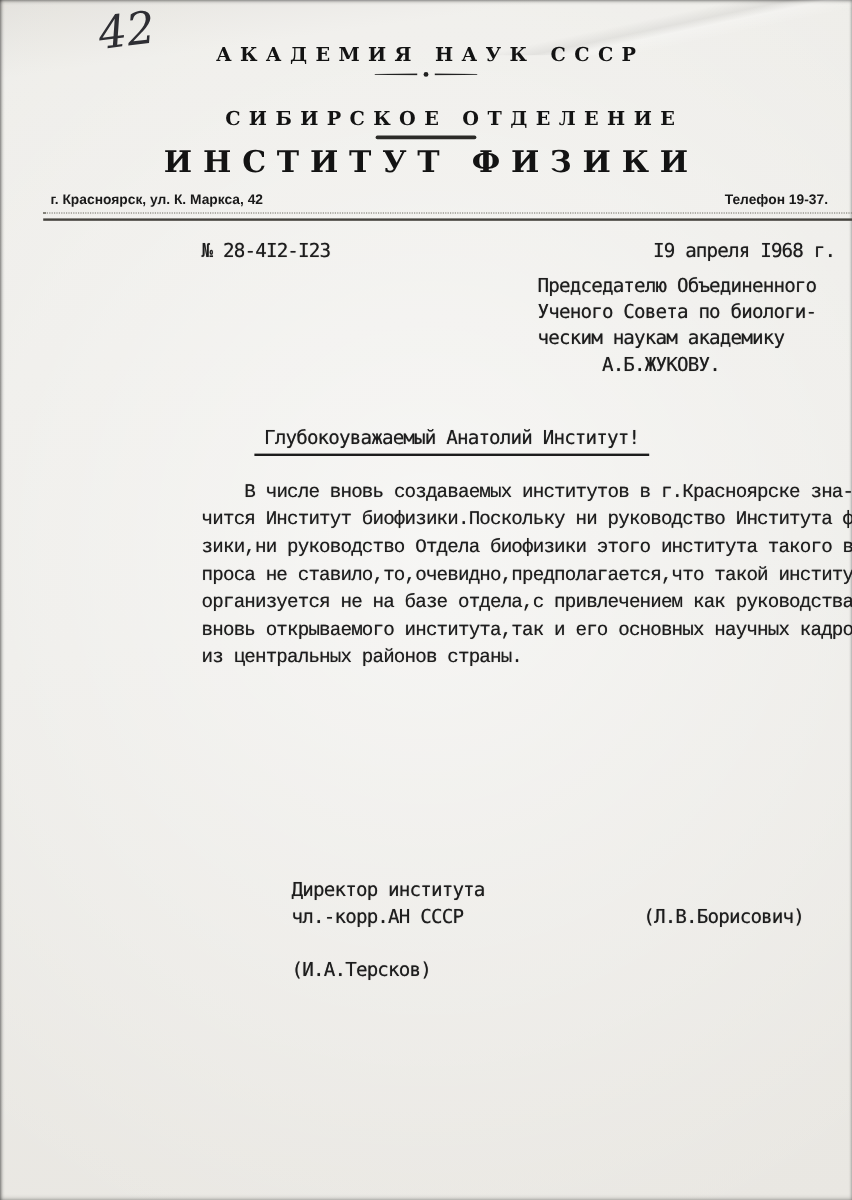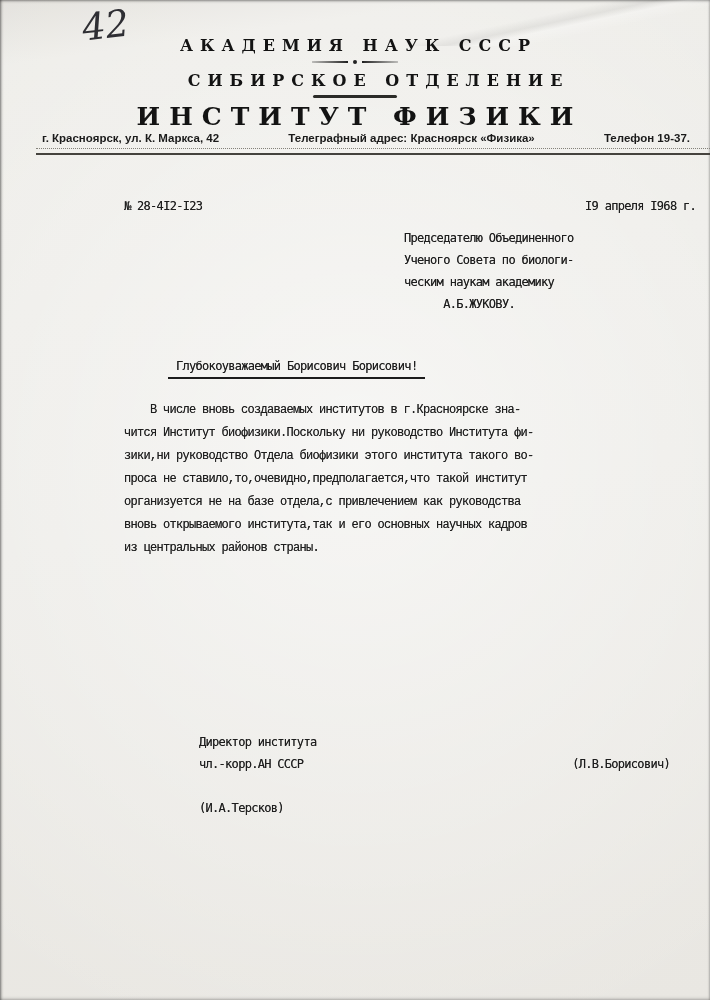--- a/index.html
+++ b/index.html
@@ -23,35 +23,35 @@
     pointer-events:none;
   }
   .handwritten{
     position:absolute;left:82px;top:4px;
     font:italic 400 37px "DejaVu Serif",serif;
     color:#2e2e33;
     transform:rotate(-7deg);
   }
   header{position:absolute;top:36px;left:0;width:710px;text-align:center;color:#131313;}
   .lh-org{font:700 16px "DejaVu Serif",serif;letter-spacing:7px;text-indent:7px;}
-  .lh-branch{font:700 16px "DejaVu Serif",serif;letter-spacing:7px;text-indent:7px;margin-top:7px;padding-left:40px;}
+  .lh-branch{font:700 16px "DejaVu Serif",serif;letter-spacing:7px;text-indent:7px;margin-top:25px;padding-left:40px;}
   .lh-inst{font:700 25px "DejaVu Serif",serif;letter-spacing:9px;text-indent:9px;margin-top:4px;}
   .orn1{display:flex;align-items:center;justify-content:center;gap:5px;margin-top:5px;height:4px;}
   .orn1 .bar{width:36px;height:2px;background:#222;}
   .orn1 .bar.left{clip-path:polygon(0 35%,100% 0,100% 100%,0 65%);}
   .orn1 .bar.right{clip-path:polygon(0 0,100% 35%,100% 65%,0 100%);}
   .orn1 .dot{width:4px;height:4px;border-radius:50%;background:#222;}
   .orn2{width:84px;height:3px;background:#2b2b28;margin:5px auto 0;border-radius:2px;}
   .lh-contact{display:flex;justify-content:space-between;align-items:baseline;
-    padding:0 20px 0 42px;margin-top:1px;
+    padding:0 20px 0 42px;margin-top:12px;
     font:700 11.5px "Liberation Sans",sans-serif;color:#1a1a1a;}
   .rule{margin:4px 0 0 36px;height:4px;
     border-top:1px dotted #84827a;border-bottom:2px solid #45433e;}
-  .mono{font-size:12px;letter-spacing:-0.7px;color:#1d1d1d;
-    text-shadow:0 0 0.6px rgba(25,25,25,0.65);}
+  .mono{font-size:16px;letter-spacing:-0.7px;color:#1d1d1d;
+    text-shadow:0 0 0.6px rgba(25,25,25,0.65);margin-left:44px;}
   .refrow{position:absolute;top:199px;left:124px;right:14px;
     display:flex;justify-content:space-between;}
   .addressee{position:absolute;left:404px;top:227px;line-height:22px;white-space:pre-wrap;}
   .salutation-wrap{position:absolute;left:168px;top:355px;}
   .salutation{display:inline-block;padding:0 8px 4px 8px;
     border-bottom:2px solid #1c1c1c;}
   .para{position:absolute;left:124px;width:578px;line-height:23px;white-space:pre-wrap;font-family:Liberation Mono, monospace;}
   .p1{top:399px;}
   .p2{top:602px;}
   .sig{position:absolute;left:199px;display:flex;justify-content:space-between;
@@ -73,38 +73,37 @@
     <div class="orn1">
       <span class="bar left"></span>
       <span class="dot"></span>
       <span class="bar right"></span>
     </div>
     <div class="lh-branch">СИБИРСКОЕ ОТДЕЛЕНИЕ</div>
     <div class="orn2"></div>
     <div class="lh-inst">ИНСТИТУТ ФИЗИКИ</div>
     <div class="lh-contact">
       <span>г. Красноярск, ул. К. Маркса, 42</span>
-      <span>Телеграфный адрес: Красноярск «Физика»</span>
       <span>Телефон 19-37.</span>
     </div>
     <div class="rule"></div>
   </header>
 
   <div class="refrow mono">
     <span>№ 28-4I2-I23</span>
     <span>I9 апреля I968 г.</span>
   </div>
 
   <div class="addressee mono">Председателю Объединенного
 Ученого Совета по биологи-
 ческим наукам академику
       А.Б.ЖУКОВУ.</div>
 
   <div class="salutation-wrap">
-    <span class="salutation mono">Глубокоуважаемый Борисович Борисович!</span>
+    <span class="salutation mono">Глубокоуважаемый Анатолий Институт!</span>
   </div>
 
   <div class="para p1 mono">    В числе вновь создаваемых институтов в г.Красноярске зна-
 чится Институт биофизики.Поскольку ни руководство Института фи-
 зики,ни руководство Отдела биофизики этого института такого во-
 проса не ставило,то,очевидно,предполагается,что такой институт
 организуется не на базе отдела,с привлечением как руководства
 вновь открываемого института,так и его основных научных кадров
 из центральных районов страны.</div>
 

